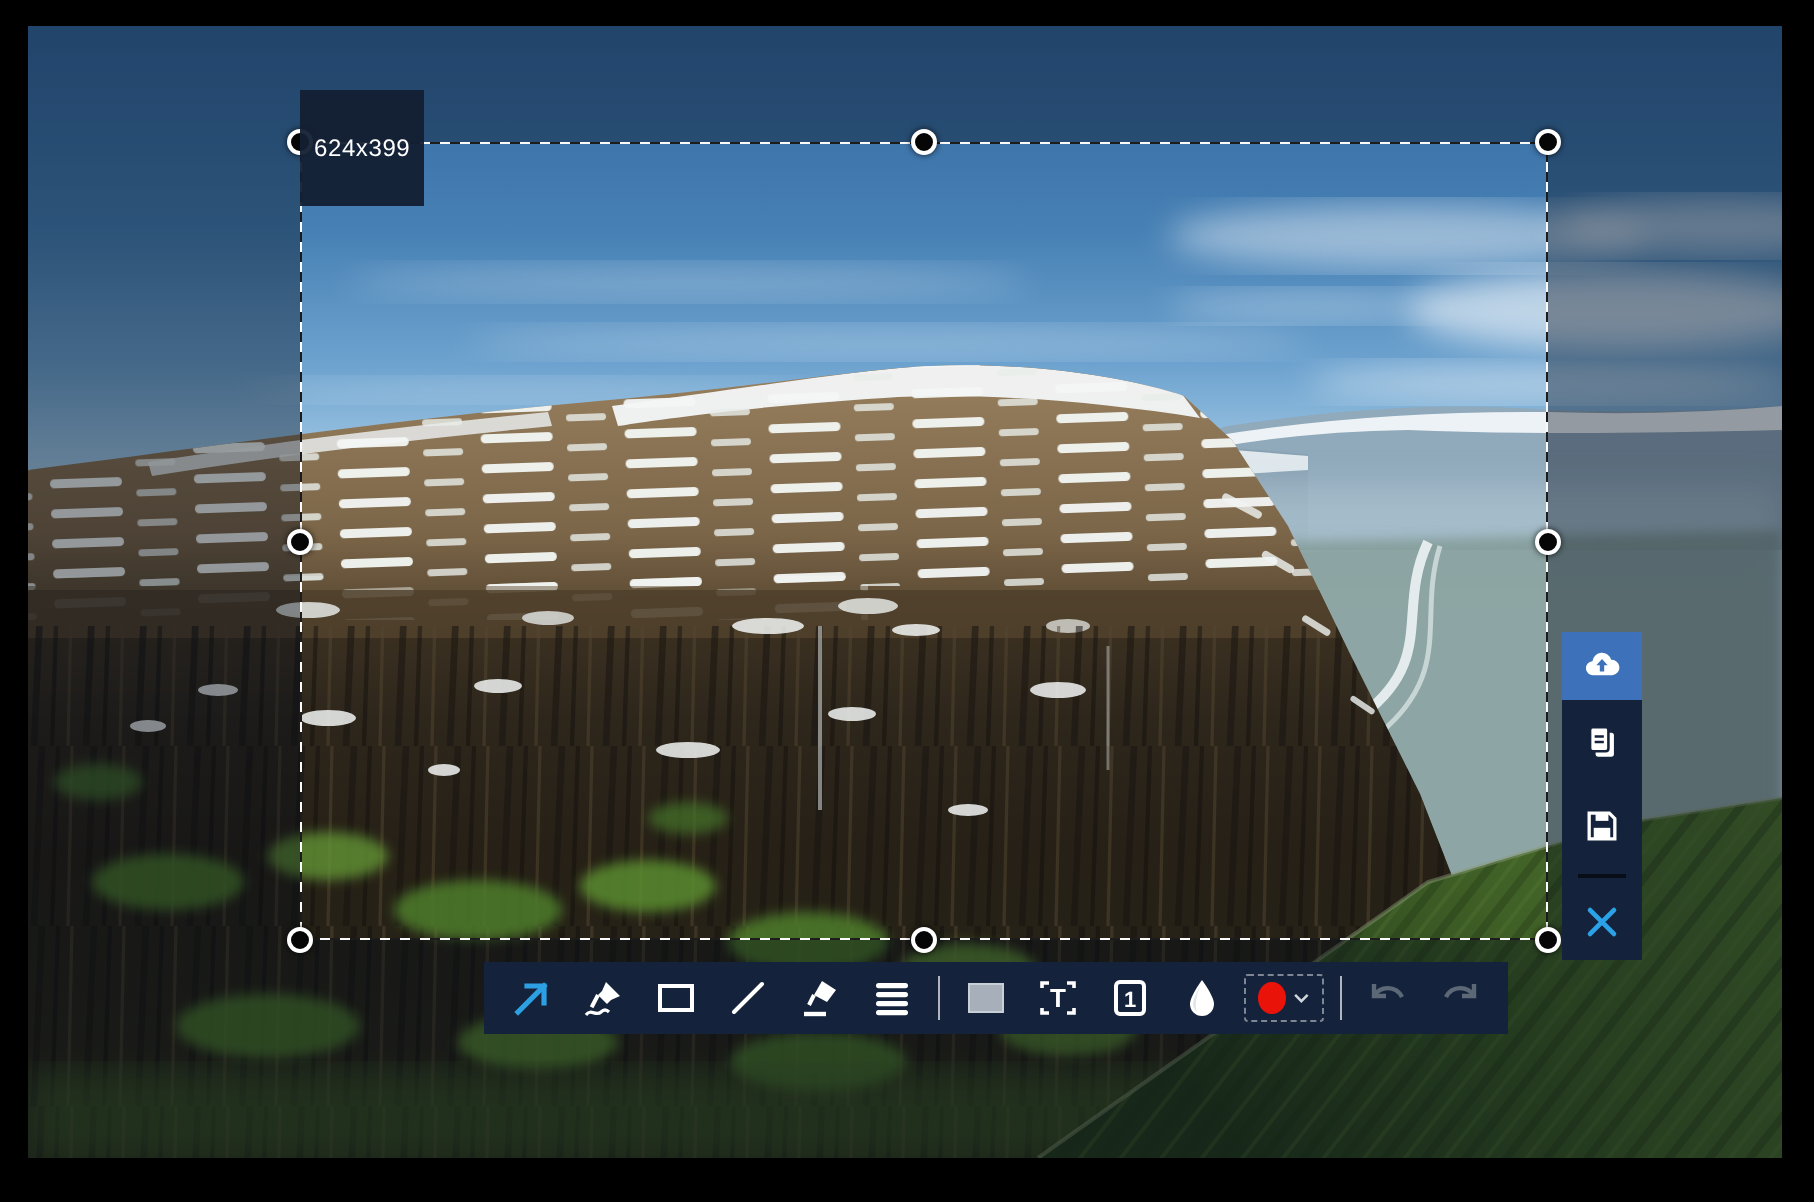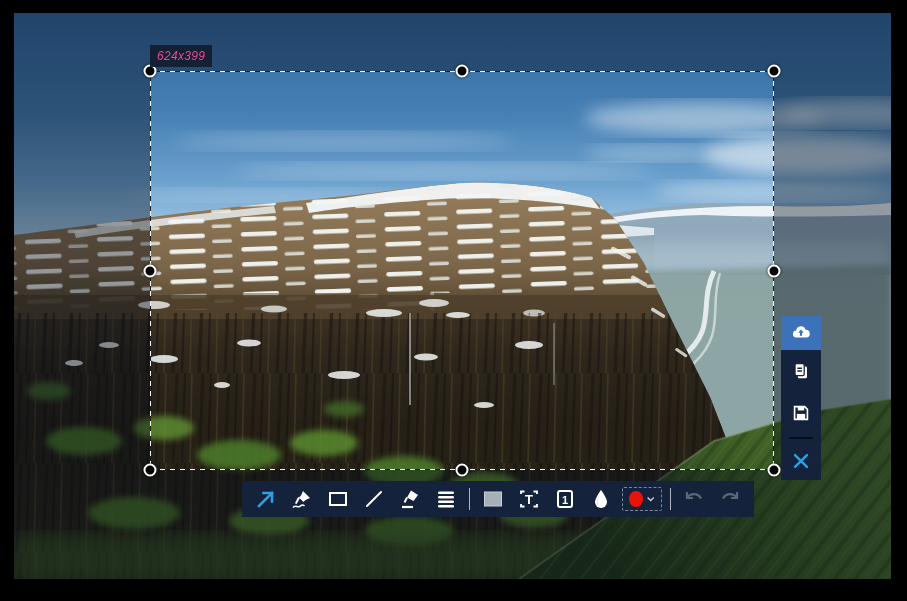--- a/index.html
+++ b/index.html
@@ -22,22 +22,22 @@
   .edge.e-bottom{left:0;bottom:0;width:100%;height:1px;background:repeating-linear-gradient(90deg,#fafafa 0 5px,#1c1c1c 5px 10px);}
   .edge.e-left{left:0;top:0;height:100%;width:1px;background:repeating-linear-gradient(180deg,#fafafa 0 5px,#1c1c1c 5px 10px);}
   .edge.e-right{right:0;top:0;height:100%;width:1px;background:repeating-linear-gradient(180deg,#fafafa 0 5px,#1c1c1c 5px 10px);}
   .handle{
     position:absolute;width:9px;height:9px;border-radius:50%;
     background:#060606;border:2px solid #fff;transform:translate(-50%,-50%);
     box-shadow:0 0 3px rgba(0,0,0,.75);
   }
   .size-label{
     position:absolute;left:150px;top:45px;height:16px;
-    background:rgba(19,31,49,.95);color:#ec4899;
-    font-size:12px;line-height:16px;padding:3px 7px;letter-spacing:.3px;font-style:italic;
+    background:rgba(19,31,49,.95);color:#ffffff;
+    font-size:12px;line-height:16px;padding:21px 7px;letter-spacing:.3px;
   }
   
   .toolbar{
     position:absolute;left:242px;top:481px;height:36px;
     background:#14233b;display:flex;align-items:center;padding:0 9px;gap:6px;
   }
   .tbtn{width:30px;height:30px;display:flex;align-items:center;justify-content:center;
     background:transparent;border:none;padding:0;cursor:pointer;}
   .tbtn svg{display:block;}
   .tdiv{width:1px;height:22px;background:rgba(235,240,245,.72);margin:0 2px;}

